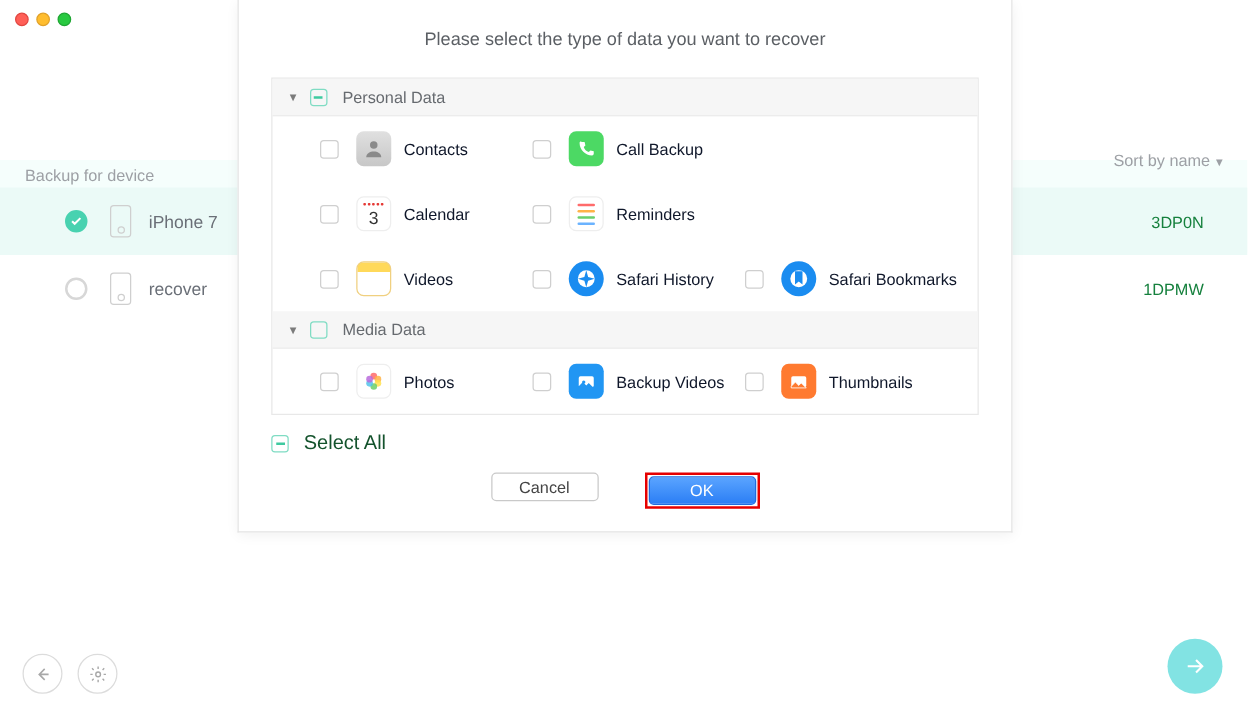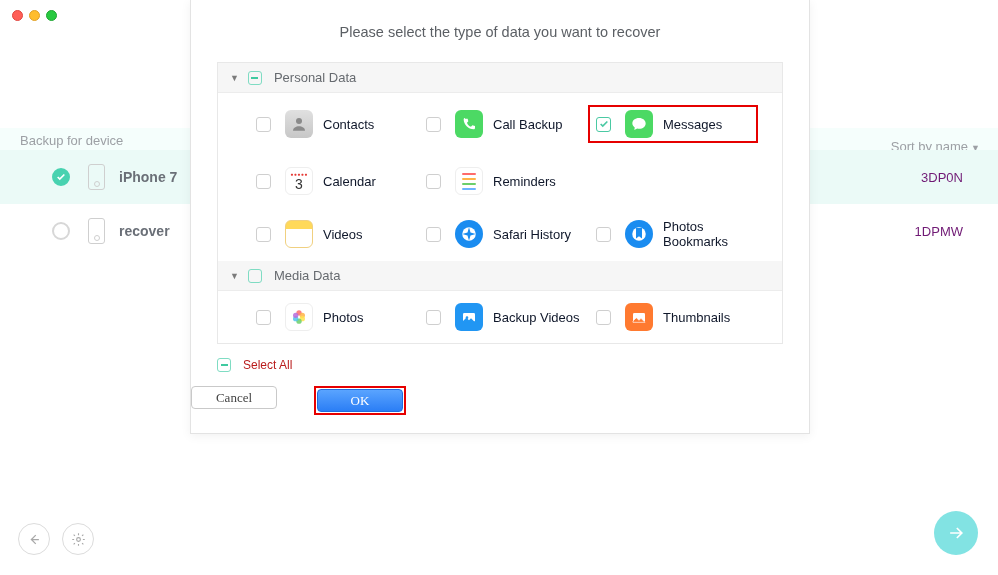--- a/index.html
+++ b/index.html
@@ -33,21 +33,21 @@
 }
 .bg-label-left {
   position: absolute;
   top: 133px;
   left: 20px;
   font-size: 13px;
   color: #9da0a5;
 }
 .bg-sort {
   position: absolute;
-  top: 139px;
+  top: 121px;
   right: 18px;
   font-size: 13px;
   color: #9da0a5;
 }
 .bg-sort .tri { font-size: 9px; margin-left: 3px; }
 .bg-row1, .bg-row2 {
   position: absolute;
   left: 0;
   width: 100%;
   height: 54px;
@@ -64,22 +64,22 @@
 .chk-round.on {
   background: #48d2b0; border-color: #48d2b0;
   display: flex; align-items: center; justify-content: center;
 }
 .chk-round.on svg { width: 10px; height: 10px; }
 .phone-ic {
   width: 17px; height: 26px; border: 1.5px solid #cfcfcf; border-radius: 3px;
   margin-right: 14px; position: relative;
 }
 .phone-ic::after { content:""; position:absolute; bottom:2px; left:50%; transform:translateX(-50%); width:4px; height:4px; border-radius:50%; border:1px solid #cfcfcf; }
-.bg-row-name { font-size: 14px; color: #6a6f77; font-weight: bold; }
-.bg-row-serial { position: absolute; right: 35px; font-size: 13px; color: #701a75; }
+.bg-row-name { font-size: 14px; color: #6a6f77; }
+.bg-row-serial { position: absolute; right: 35px; font-size: 13px; color: #15803d; }
 
 .footer-btns {
   position: absolute;
   bottom: 20px;
   left: 18px;
   display: flex;
   gap: 12px;
 }
 .circle-btn {
   width: 32px; height: 32px; border-radius: 50%;
@@ -174,26 +174,25 @@
 .ic-pvideo { background: #2196f3; }
 .ic-thumb { background: #ff7a30; }
 
 .ic-call svg, .ic-msg svg, .ic-vm svg { width:16px; height:16px; fill:#fff; }
 
 .select-all {
   display: flex; align-items: center;
   margin: 10px 0 0 26px;
 }
 .select-all .mini-chk { margin-right: 12px; }
-.select-all-label { font-size: 12px; color: #b91c1c; }
+.select-all-label { font-size: 16px; color: #14532d; }
 
 .modal-actions {
-  display: flex; gap: 37px;
+  display: flex; justify-content: center; gap: 37px;
   padding: 14px 0 18px;
-  font-family: Liberation Serif, serif;
 }
 .btn {
   width: 86px; height: 23px; border-radius: 4px;
   font-size: 13px; display:flex; align-items:center; justify-content:center;
 }
 .btn-cancel { background:#fff; border:1px solid #c9c9c9; color:#444; }
 .btn-ok { background: linear-gradient(#5aa4ff,#2b7ef5); border:1px solid #1f6de0; color:#fff; }
 .ok-wrap { border: 2.5px solid #e60000; padding: 1px; }
 
 .rem-lines { display:flex; flex-direction:column; gap:3px; }
@@ -274,33 +273,20 @@
         <span class="item-label">Contacts</span>
       </div>
       <div class="item">
         <div class="item-chk"></div>
         <div class="item-icon ic-call">
           <svg viewBox="0 0 24 24">
               <path d="M6 3c-1 0-2 1-2 2 0 8 7 15 15 15 1 0 2-1 2-2v-3l-4-1-2 2c-3-1-5-3-6-6l2-2-1-4H6z"></path>
             </svg>
         </div>
         <span class="item-label">Call Backup</span>
-      </div>
-      <div class="item highlight">
-        <div class="item-chk checked">
-          <svg viewBox="0 0 12 12">
-              <path d="M2 6l2.5 2.5L10 3" stroke="#4ac9a3" stroke-width="2" fill="none"></path>
-            </svg>
-        </div>
-        <div class="item-icon ic-msg">
-          <svg viewBox="0 0 24 24">
-              <path d="M12 3C6 3 2 6.5 2 11c0 2.5 1.4 4.7 3.6 6.1L5 21l4.3-2.1c.9.2 1.8.3 2.7.3 6 0 10-3.5 10-8S18 3 12 3z"></path>
-            </svg>
-        </div>
-        <span class="item-label">Messages</span>
       </div>
     </div>
 
     <div class="items-row">
       <div class="item">
         <div class="item-chk"></div>
         <div class="item-icon ic-cal">
           <div style="font-size:5px;color:#e53935;letter-spacing:0.5px;">●●●●●</div>
           <div style="font-size:14px;color:#333;font-weight:500;line-height:1;">3</div>
         </div>
@@ -337,21 +323,21 @@
         <span class="item-label">Safari History</span>
       </div>
       <div class="item">
         <div class="item-chk"></div>
         <div class="item-icon ic-safari2">
           <svg width="18" height="18" viewBox="0 0 24 24">
               <circle cx="12" cy="12" r="9" fill="#fff"></circle>
               <path d="M8 4h8v14l-4-3-4 3z" fill="#1a8cf0"></path>
             </svg>
         </div>
-        <span class="item-label">Photos Bookmarks</span>
+        <span class="item-label">Safari Bookmarks</span>
       </div>
     </div>
 
     <div class="section-hdr">
       <span class="tri-toggle">▼</span>
       <span class="mini-chk"></span>
       <span class="section-title">Media Data</span>
     </div>
 
     <div class="items-row">

